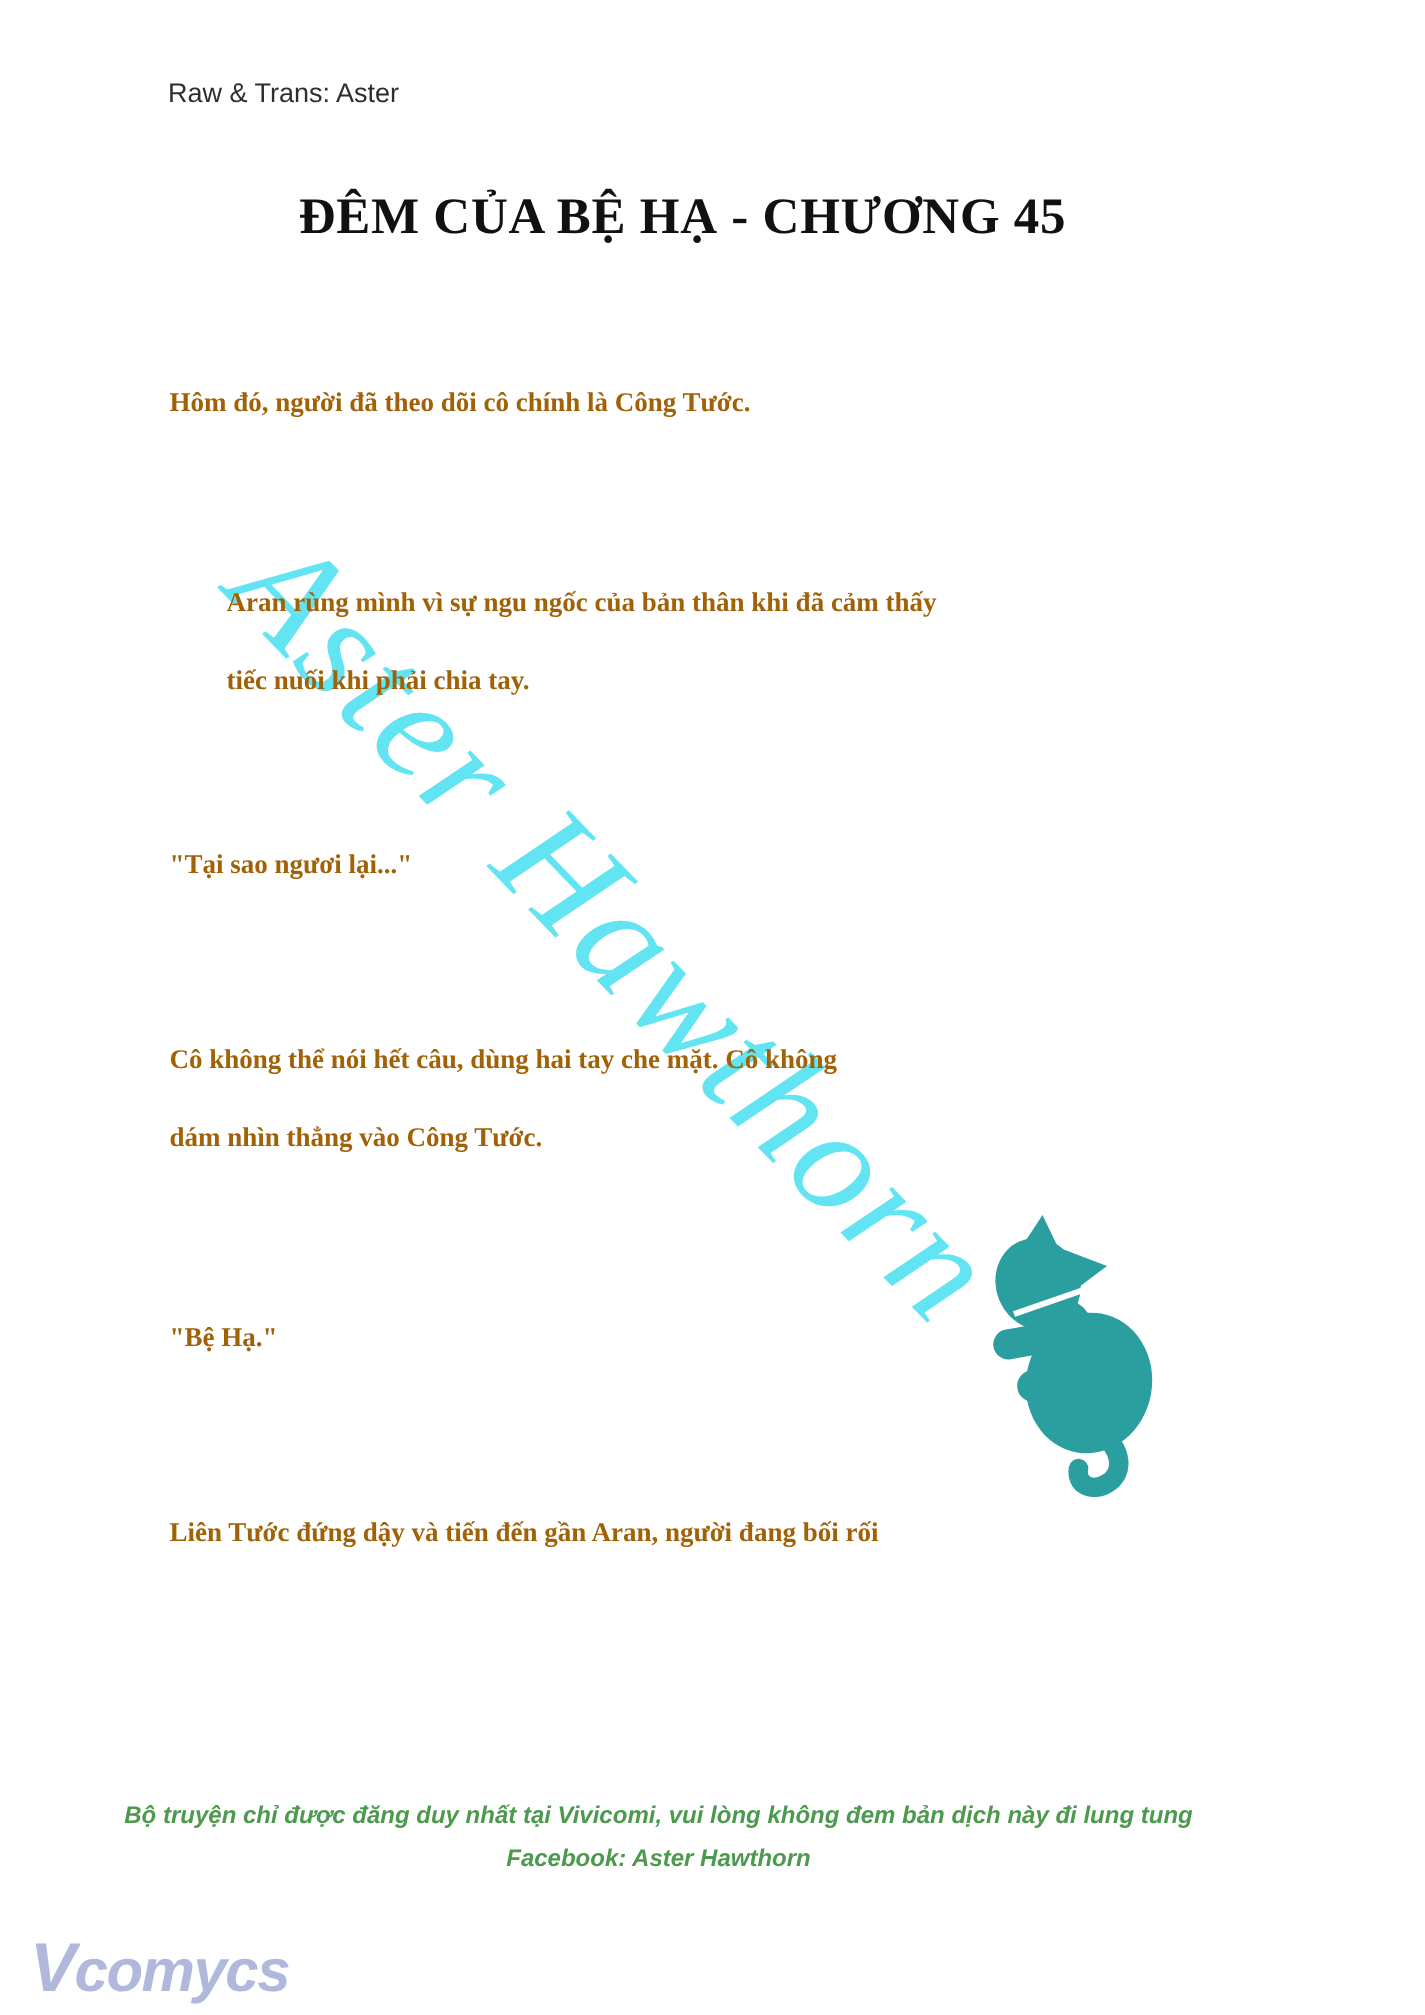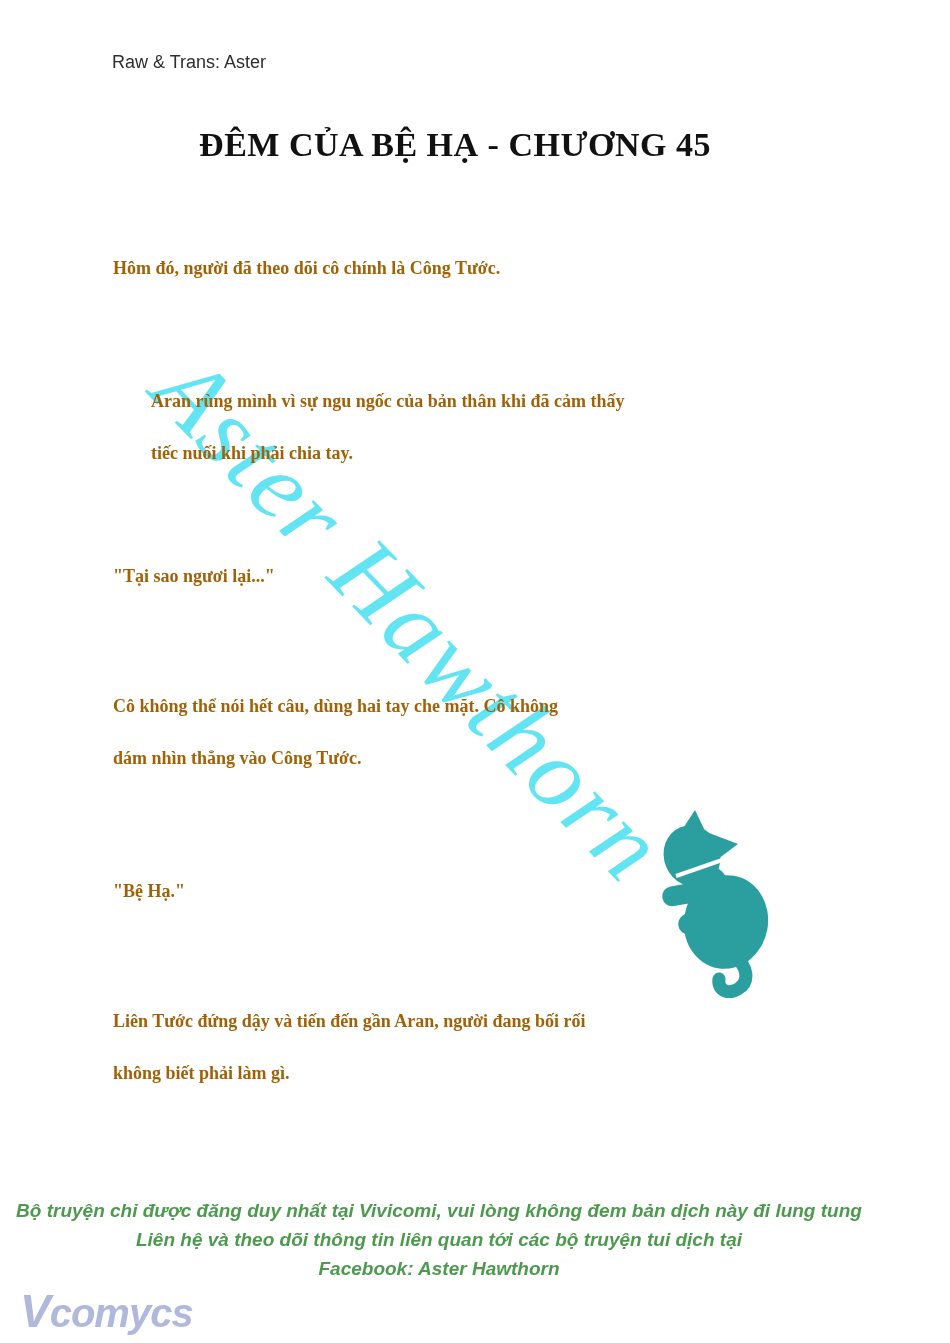--- a/index.html
+++ b/index.html
@@ -54,21 +54,21 @@
   .cat {
     position:absolute; left:650px; top:808px;
     width:125px; height:190px;
     z-index:3;
   }
   .footer {
     position:absolute; left:0; top:1196px; width:100%;
     text-align:center;
     font-family:"Liberation Sans", sans-serif;
     font-weight:bold; font-style:italic;
-    font-size:19px; line-height:29px;
+    font-size:16px; line-height:29px;
     z-index:2;
   }
   .logo {
     position:absolute; left:20px; top:1284px;
     font-family:"Liberation Sans", sans-serif;
     font-weight:bold; font-style:italic;
     font-size:40px; letter-spacing:-1px;
     opacity:0.9;
     z-index:2;
     user-select:none;
@@ -103,38 +103,36 @@
     <span style="display:block">Cô không thể nói hết câu, dùng hai tay che mặt. Cô không</span>
     <span style="display:block">dám nhìn thẳng vào Công Tước.</span>
   </p>
 
   <p class="para p5">
     <span>"Bệ Hạ."</span>
   </p>
 
   <p class="para p6">
     <span style="display:block">Liên Tước đứng dậy và tiến đến gần Aran, người đang bối rối</span>
-    <span style="display:block">không biết phải làm gì.</span>
   </p>
 
   <svg class="cat" viewBox="0 0 125 190" aria-hidden="true">
     <g fill="#2b9fa0">
       <polygon points="28,28 45,2 57,27"></polygon>
       <polygon points="46,20 88,36 60,57"></polygon>
       <ellipse cx="42" cy="48" rx="28" ry="31" transform="rotate(-22 42 48)"></ellipse>
       <ellipse cx="56" cy="80" rx="23" ry="23"></ellipse>
       <ellipse cx="76" cy="114" rx="42" ry="47" transform="rotate(10 76 114)"></ellipse>
       <rect x="12" y="76" width="47" height="20" rx="10" transform="rotate(-10 35 86)"></rect>
       <rect x="28" y="104" width="51" height="21" rx="10.5" transform="rotate(-6 53 114)"></rect>
     </g>
     <path d="M84,148 C98,158 100,174 88,181 C78,187 67,182 69,171" fill="none" stroke-width="13" stroke-linecap="round" stroke="#2b9fa0"></path>
     <path d="M26,68 Q52,59 78,50" fill="none" stroke="#ffffff" stroke-width="4"></path>
   </svg>
 
   <div class="footer" style="color: rgb(77, 154, 79);">
     <div>Bộ truyện chỉ được đăng duy nhất tại Vivicomi, vui lòng không đem bản dịch này đi lung tung</div>
-    <div>Liên hệ và theo dõi thông tin liên quan tới các bộ truyện tui dịch tại</div>
     <div>Facebook: Aster Hawthorn</div>
   </div>
 
   <div class="logo" style="color: rgb(168, 178, 216);">Vcomycs</div>
 
 </div>
 
 </body></html>

